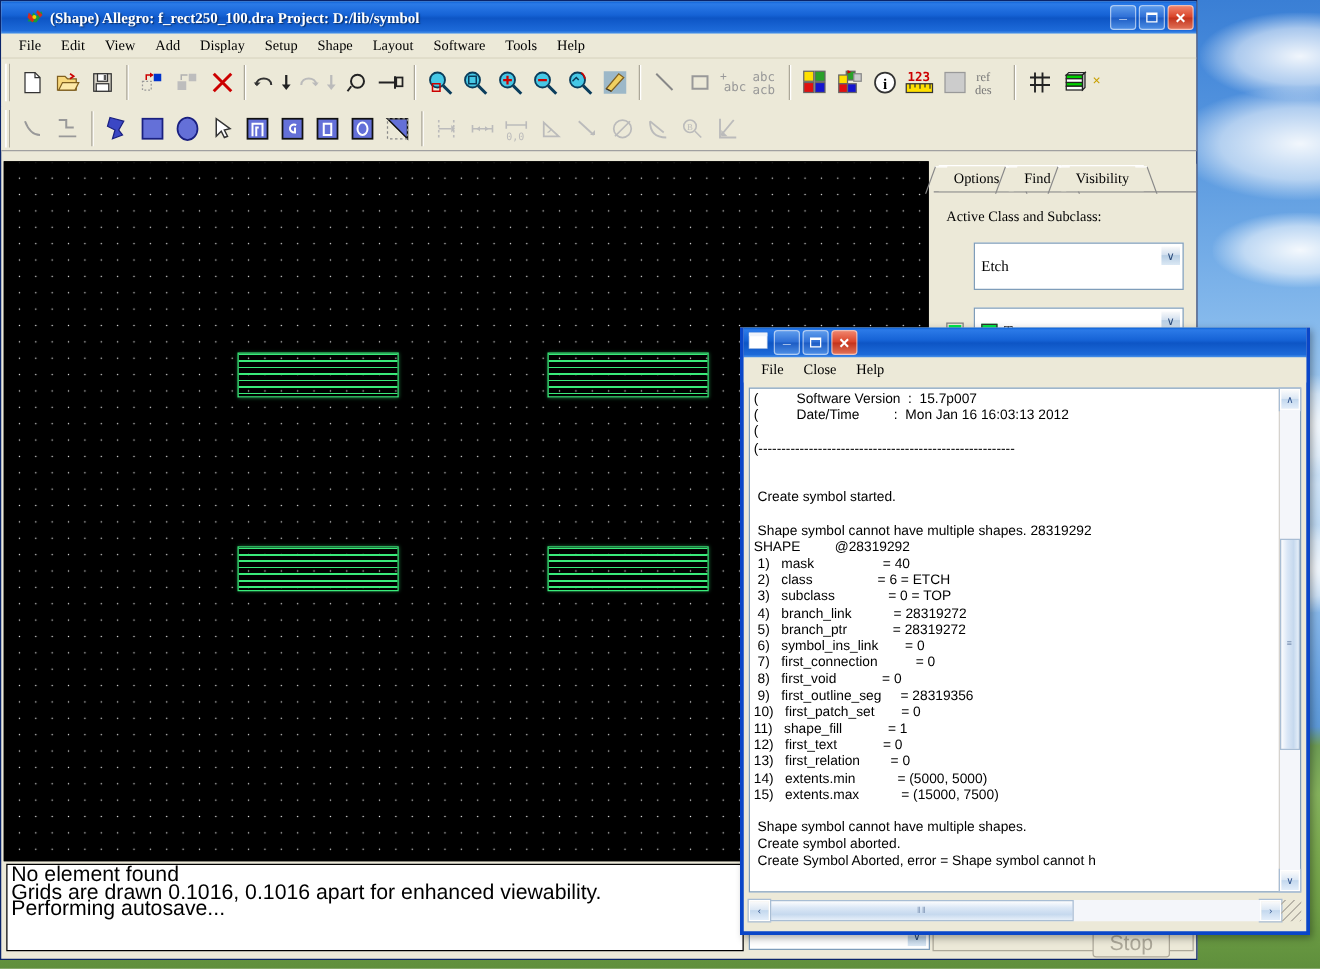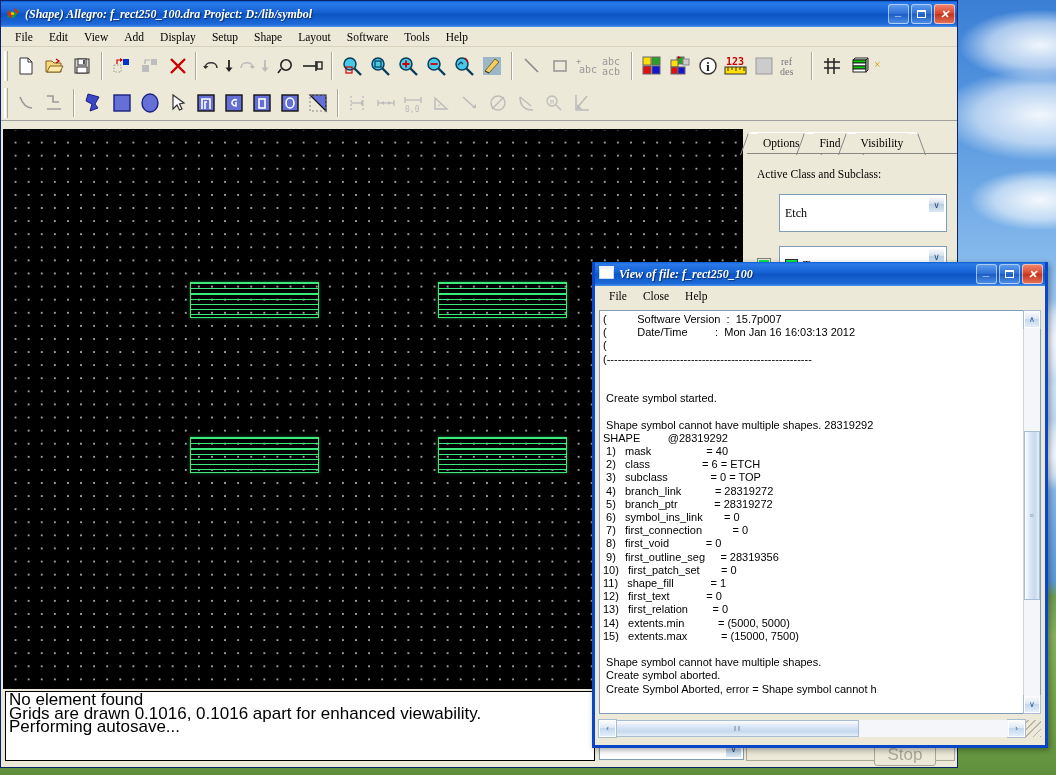--- a/index.html
+++ b/index.html
@@ -31,23 +31,22 @@
   #allegro-window {
     position: absolute; left: 0; top: 0;
     width: 958px; height: 768px;
     border: 1px solid #0a246a;
     background: #ece9d8;
   }
   .titlebar {
     height: 26px;
     background: linear-gradient(to bottom, #0a5fd4 0%, #2b7ae8 8%, #1663d6 42%, #0d55c5 52%, #1d6ad9 90%, #4d96ec 100%);
     display: flex; align-items: center;
-    padding: 0 2px 0 4px;
+    padding: 0 2px 0 19px;
     color: #fff;
-    font-style: italic;
   }
   .title-icon {
     width: 16px; height: 16px; margin-right: 4px; flex: none;
     position: relative;
   }
   .title-text {
     font-weight: bold; font-size: 12px;
     font-family: "Liberation Serif", serif;
     text-shadow: 1px 1px 1px rgba(0,0,0,.5);
     white-space: nowrap; flex: 1;
@@ -738,21 +737,20 @@
 </div>
 
 <div id="view-dialog">
   <div class="titlebar">
     <div class="title-icon">
       <svg width="15" height="13" viewBox="0 0 15 13">
           <rect x="0" y="0" width="15" height="13" fill="#fff" stroke="#9cb6dd"></rect>
           <rect x="0" y="0" width="15" height="3" fill="#eef3fb"></rect>
         </svg>
     </div>
-    <div class="title-text">View of file: f_rect250_100</div>
     <div class="wbtns">
       <div class="wbtn">
           <span style="margin-top:-6px">_</span>
         </div>
       <div class="wbtn">
           <span style="border:1px solid #fff;border-top-width:2px;width:9px;height:8px;display:block"></span>
         </div>
       <div class="wbtn close">✕</div>
     </div>
   </div>

